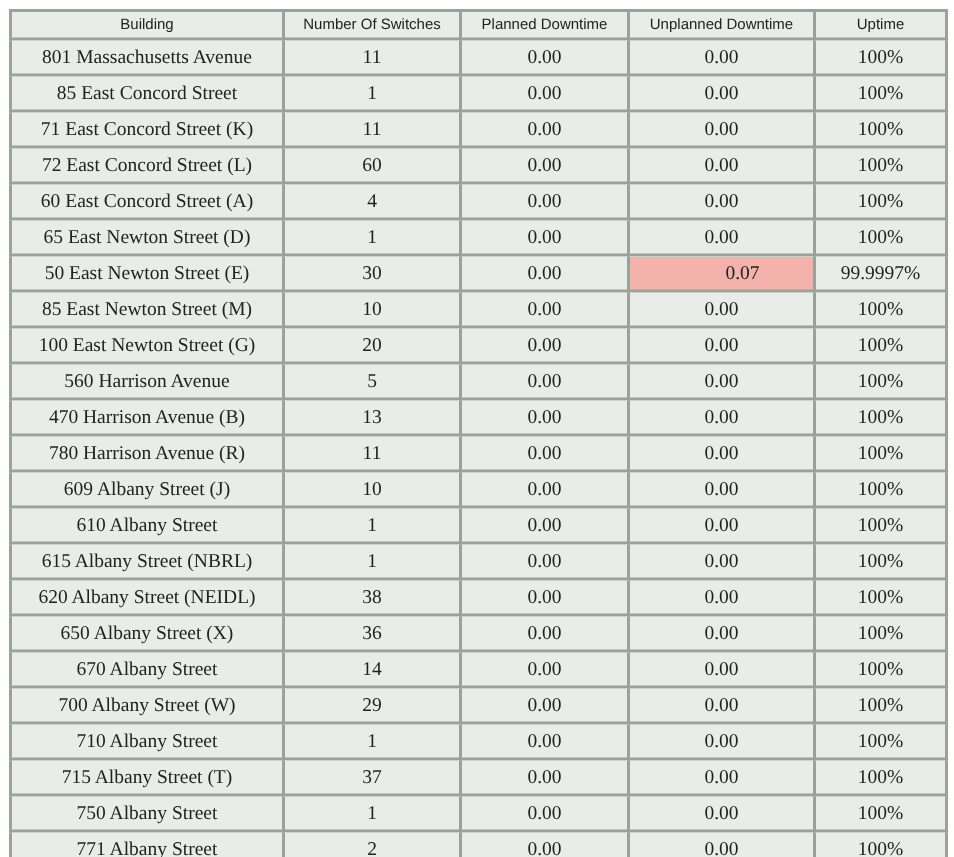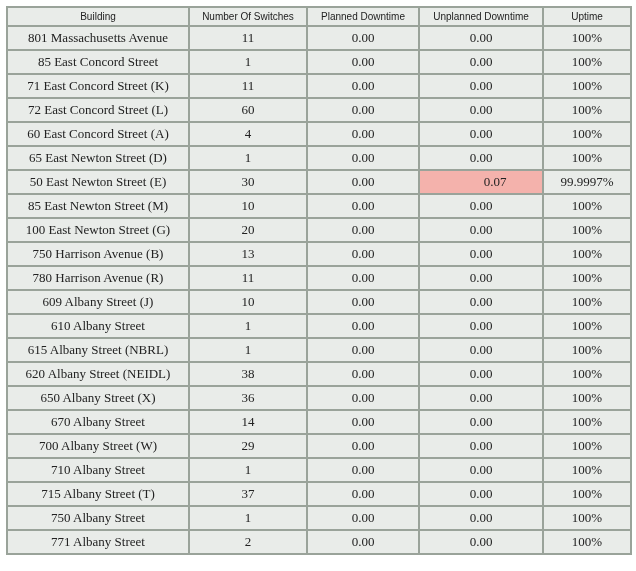--- a/index.html
+++ b/index.html
@@ -116,21 +116,28 @@
         <td>100%</td>
       </tr>
       <tr>
         <td>100 East Newton Street (G)</td>
         <td>20</td>
         <td>0.00</td>
         <td>0.00</td>
         <td>100%</td>
       </tr>
       <tr>
-        <td>750 Harrison Avenue (B)</td>
+        <td>560 Harrison Avenue</td>
+        <td>5</td>
+        <td>0.00</td>
+        <td>0.00</td>
+        <td>100%</td>
+      </tr>
+      <tr>
+        <td>470 Harrison Avenue (B)</td>
         <td>13</td>
         <td>0.00</td>
         <td>0.00</td>
         <td>100%</td>
       </tr>
       <tr>
         <td>780 Harrison Avenue (R)</td>
         <td>11</td>
         <td>0.00</td>
         <td>0.00</td>

